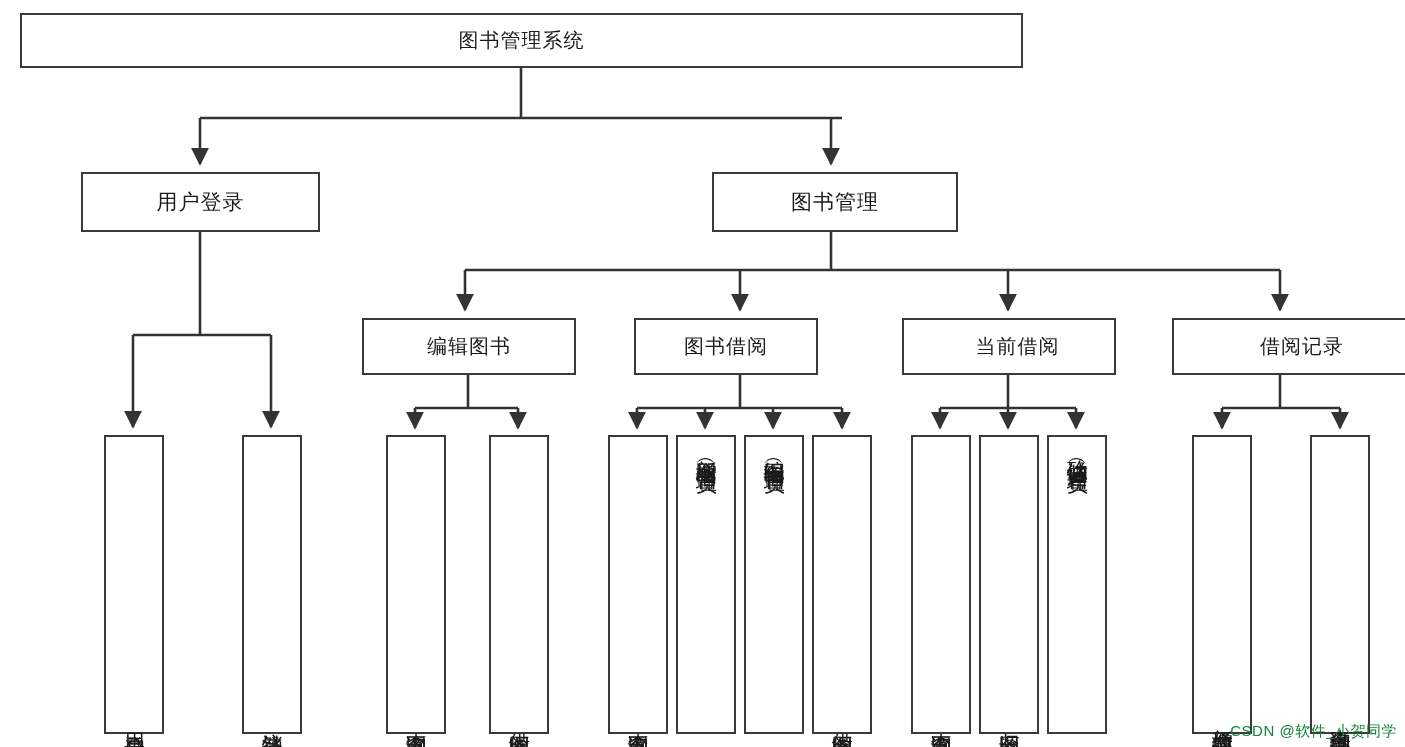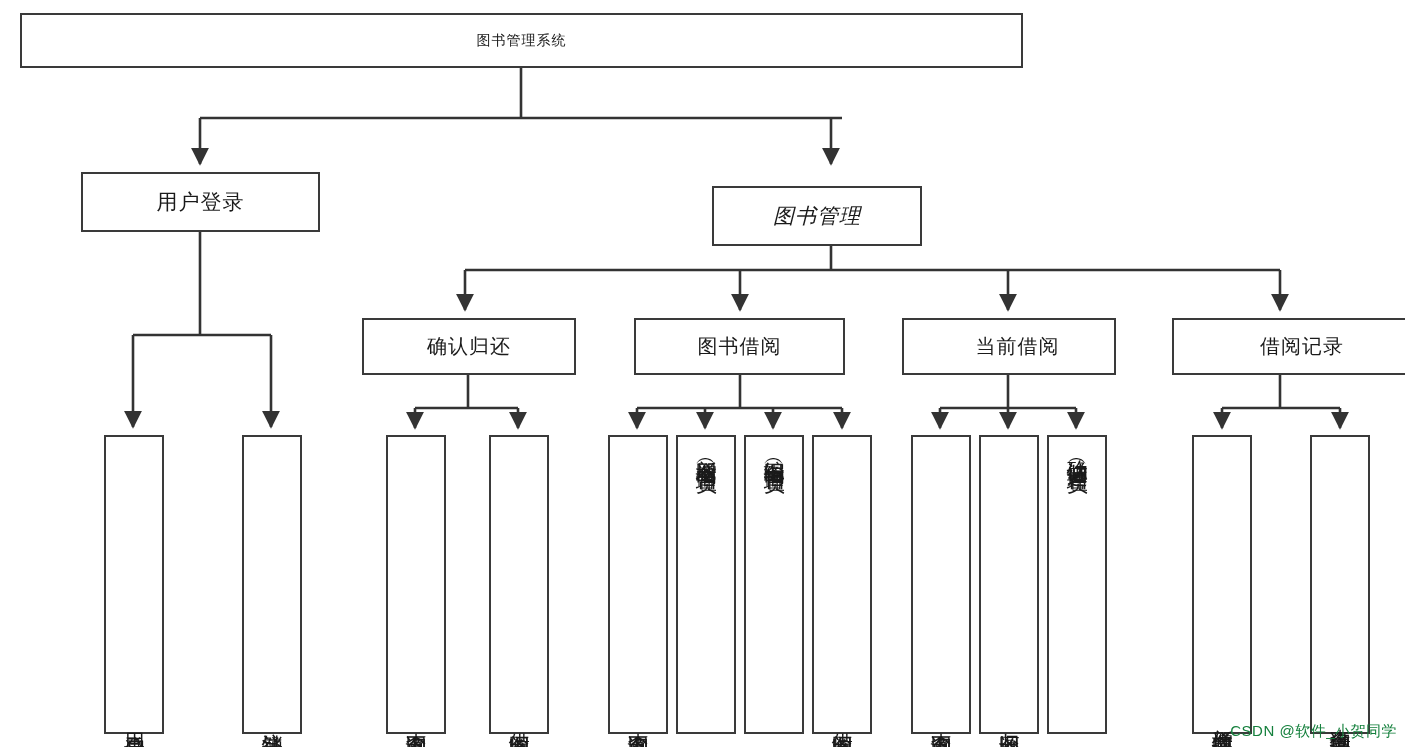--- a/index.html
+++ b/index.html
@@ -24,21 +24,21 @@
     color:#1a1a1a;
   }
   .node .label{
     font-size:21px;
     line-height:1.15;
     letter-spacing:1px;
     white-space:nowrap;
   }
 
   
-  .node.level0 .label{font-size:14px;}
+  .node.level0 .label{font-size:20px;}
   .node.level1 .label{font-size:21px;}
   .node.level2 .label{font-size:20px;}
 
   
   .node.leaf{
     align-items:flex-end;
     justify-content:center;
     padding-bottom:8px;
   }
   .node.leaf.toptext{
@@ -122,28 +122,28 @@
     </g>
   </svg>
 
   <div class="node level0" style="left:20px;top:13px;width:1003px;height:55px;">
     <span class="label">图书管理系统</span>
   </div>
 
   <div class="node level1" style="left:81px;top:172px;width:239px;height:60px;">
     <span class="label">用户登录</span>
   </div>
-  <div class="node level1" style="left:712px;top:186px;width:210px;height:60px;font-style:italic;">
+  <div class="node level1" style="left:712px;top:172px;width:246px;height:60px;">
     <span class="label">图书管理</span>
   </div>
 
   <div class="node level2" style="left:362px;top:318px;width:214px;height:57px;">
-    <span class="label">确认归还</span>
+    <span class="label">编辑图书</span>
   </div>
-  <div class="node level2" style="left:634px;top:318px;width:211px;height:57px;">
+  <div class="node level2" style="left:634px;top:318px;width:184px;height:57px;">
     <span class="label">图书借阅</span>
   </div>
   <div class="node level2" style="left:902px;top:318px;width:214px;height:57px;padding-left:17px;">
     <span class="label">当前借阅</span>
   </div>
   <div class="node level2" style="left:1172px;top:318px;width:260px;height:57px;">
     <span class="label">借阅记录</span>
   </div>
 
   <div class="node leaf" style="left:104px;top:435px;width:60px;height:299px;">

